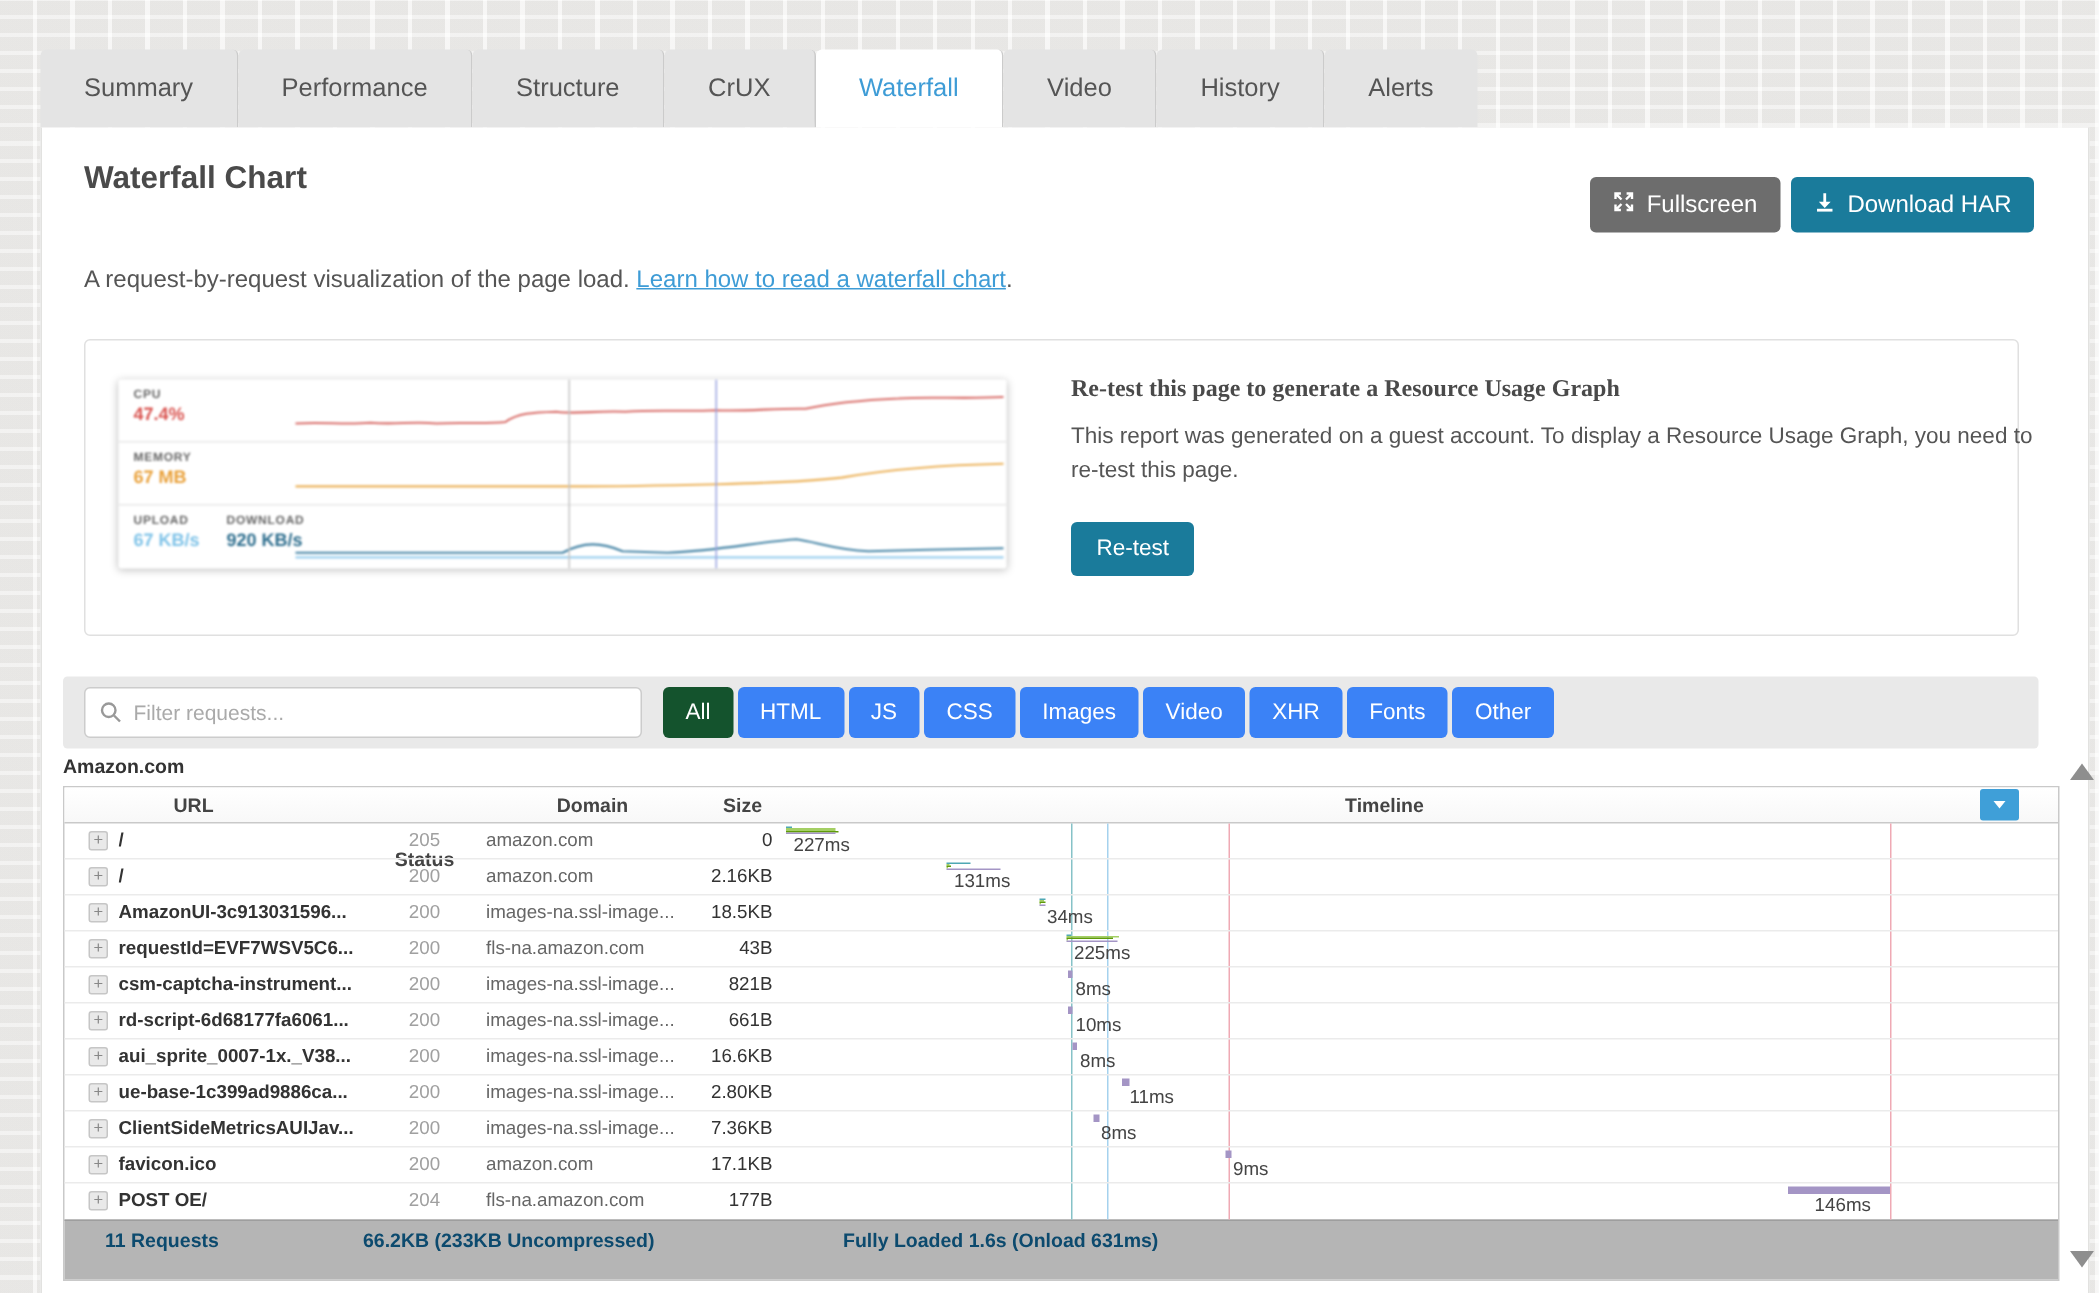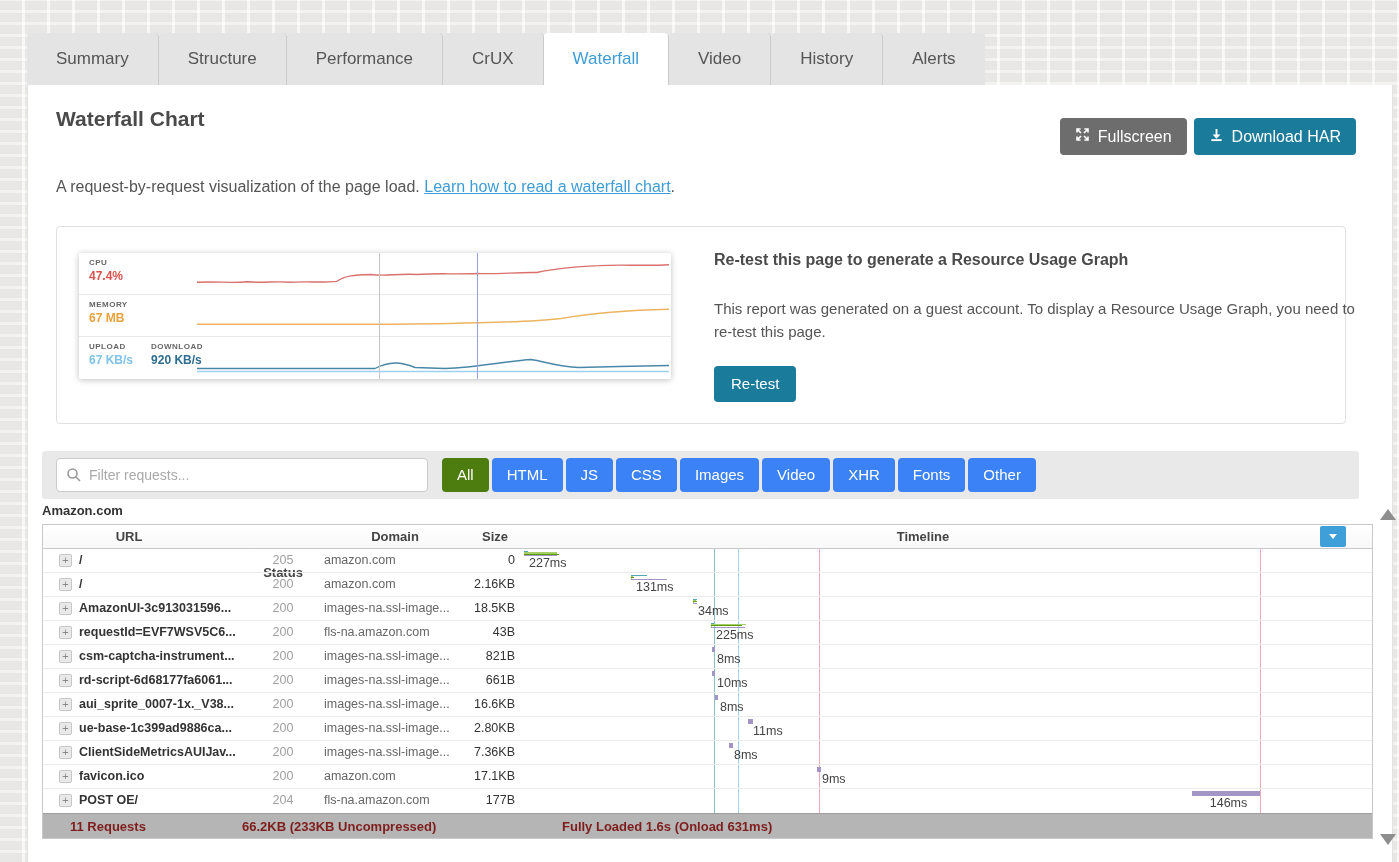--- a/index.html
+++ b/index.html
@@ -49,41 +49,41 @@
     filter:blur(0.6px); overflow:hidden;
   }
   .g-section { position:relative; height:42px; border-bottom:1px solid #e8e8e8; }
   .g-section:last-child { border-bottom:none; height:41px; }
   .g-labels { position:absolute; left:10px; top:5px; z-index:2; display:flex; gap:18px; }
   .g-lab { font-size:8px; font-weight:bold; color:#666; letter-spacing:0.5px; }
   .g-val { font-size:12px; font-weight:bold; margin-top:2px; }
   .g-svg { position:absolute; left:0; top:0; width:100%; height:100%; }
   .g-vline { position:absolute; top:0; bottom:0; width:1px; z-index:1; }
   .resource-text { position:absolute; left:657px; top:24px; width:648px; }
-  .resource-heading { font-size:16px; font-weight:bold; color:#4a4a4a; margin-bottom:28px; }
+  .resource-heading { font-size:16px; font-weight:bold; color:#4a4a4a; margin-bottom:10px;font-family:Liberation Serif, serif; }
   .resource-body { font-size:15px; color:#555; line-height:1.55; margin-bottom:22px; }
   .btn-retest { height:36px; font-size:15px; padding:0 17px; }
   
   .filter-bar {
     position:absolute; left:14px; top:366px; width:1317px; height:48px;
     background:#e9e9e9; border-radius:3px; display:flex; align-items:center; padding:0 14px;
   }
   .search-wrap { position:relative; width:372px; height:34px; }
   .search-wrap svg { position:absolute; left:10px; top:9px; }
   .search-input {
     width:100%; height:34px; border:1px solid #ccc; border-radius:4px; padding:0 10px 0 32px;
     font-size:14px; color:#555; font-family:"Liberation Sans", sans-serif; outline:none;
   }
   .search-input::placeholder { color:#aaa; }
   .filter-buttons { display:flex; gap:3px; margin-left:14px; }
   .fbtn {
     background:#3b82f6; color:#fff; font-size:15px; height:34px; line-height:34px;
     padding:0 15px; border-radius:4px; cursor:pointer; white-space:nowrap;
   }
-  .fbtn.active { background:#4d7c0f; }
+  .fbtn.active { background:#14532d; }
   
   .waterfall { position:absolute; left:14px; top:418px; width:1352px; }
   .site-label { font-size:13px; font-weight:bold; color:#333; height:21px; }
   .wtable { position:relative; width:1331px; border:1px solid #c9c9c9; background:#fff; }
   .thead {
     position:relative; height:24px; border-bottom:1px solid #c9c9c9;
     background:linear-gradient(#ffffff,#f8f8f8); font-size:13px; font-weight:bold; color:#444;
   }
   .hcell { position:absolute; top:4px; }
   .h-url { left:0; width:172px; text-align:center; }
@@ -107,39 +107,39 @@
   }
   .cell { position:absolute; top:4px; white-space:nowrap; overflow:hidden; }
   .url { left:36px; width:178px; font-weight:bold; color:#333; }
   .status { left:215px; width:50px; text-align:center; color:#a0a0a0; }
   .domain { left:281px; width:152px; color:#666; }
   .size { left:400px; width:72px; text-align:right; color:#333; }
   .bar { position:absolute; top:2px; height:19px; display:flex; align-items:stretch; z-index:3;flex-direction:column; }
   .seg { height:19px; }
   .barlabel { align-self:center; margin-left:5px; font-size:12.5px; color:#444; white-space:nowrap; }
   .tfoot {
-    position:relative; height:25px; background:#b5b5b5; border-top:1px solid #9e9e9e;
-    font-size:13px; font-weight:bold; color:#7f1d1d;
+    position:relative; height:40px; background:#b5b5b5; border-top:1px solid #9e9e9e;
+    font-size:13px; font-weight:bold; color:#0c4a6e;
   }
   .fcell { position:absolute; top:5px; white-space:nowrap; }
   .f-requests { left:27px; }
   .f-size { left:199px; }
   .f-loaded { left:519px; }
   .scroll-arrow { position:absolute; left:1338px; width:0; height:0; cursor:pointer;
     border-left:8px solid transparent; border-right:8px solid transparent; }
   .scroll-up { top:6px; border-bottom:11px solid #8e8e8e; }
   .scroll-down { top:331px; border-top:11px solid #8e8e8e; }
 </style>
 </head>
 <body>
 
 <div class="tabs" id="tab-bar">
     <div class="tab">Summary</div>
+    <div class="tab">Performance</div>
     <div class="tab">Structure</div>
-    <div class="tab">Performance</div>
     <div class="tab">CrUX</div>
     <div class="tab active">Waterfall</div>
     <div class="tab">Video</div>
     <div class="tab">History</div>
     <div class="tab">Alerts</div>
   </div>
 
 <div class="card">
 
   <div class="page-title">Waterfall Chart</div>

